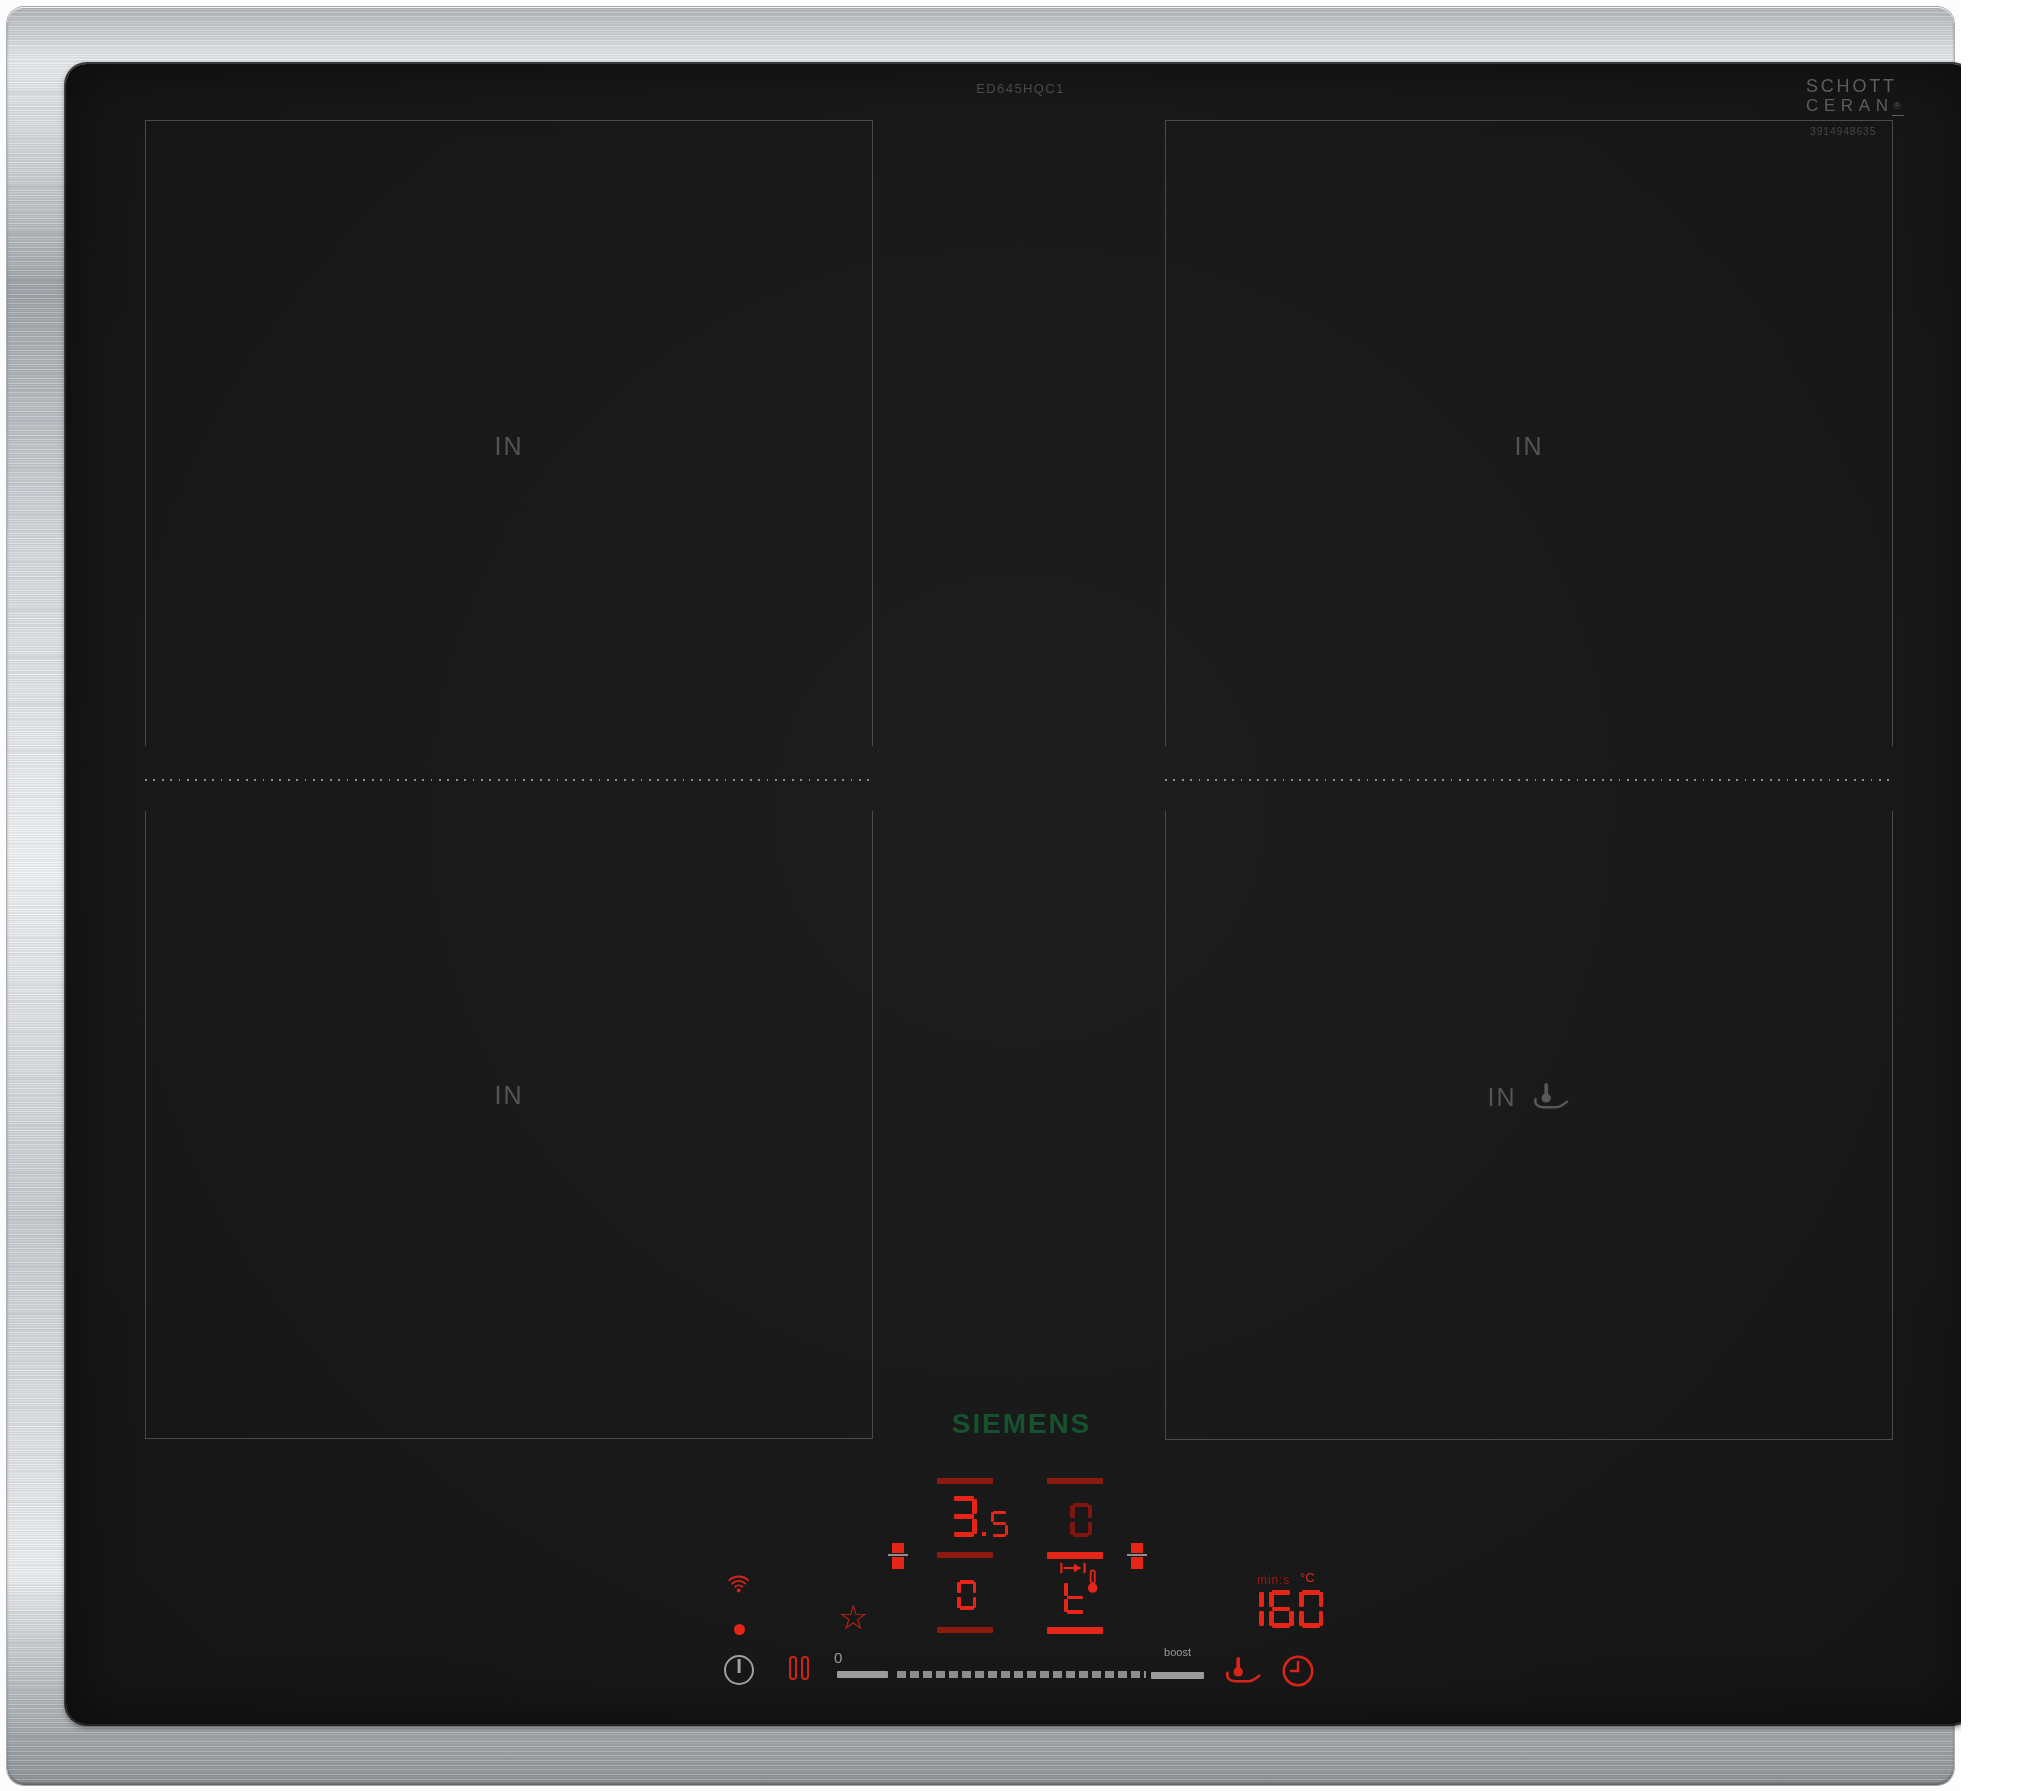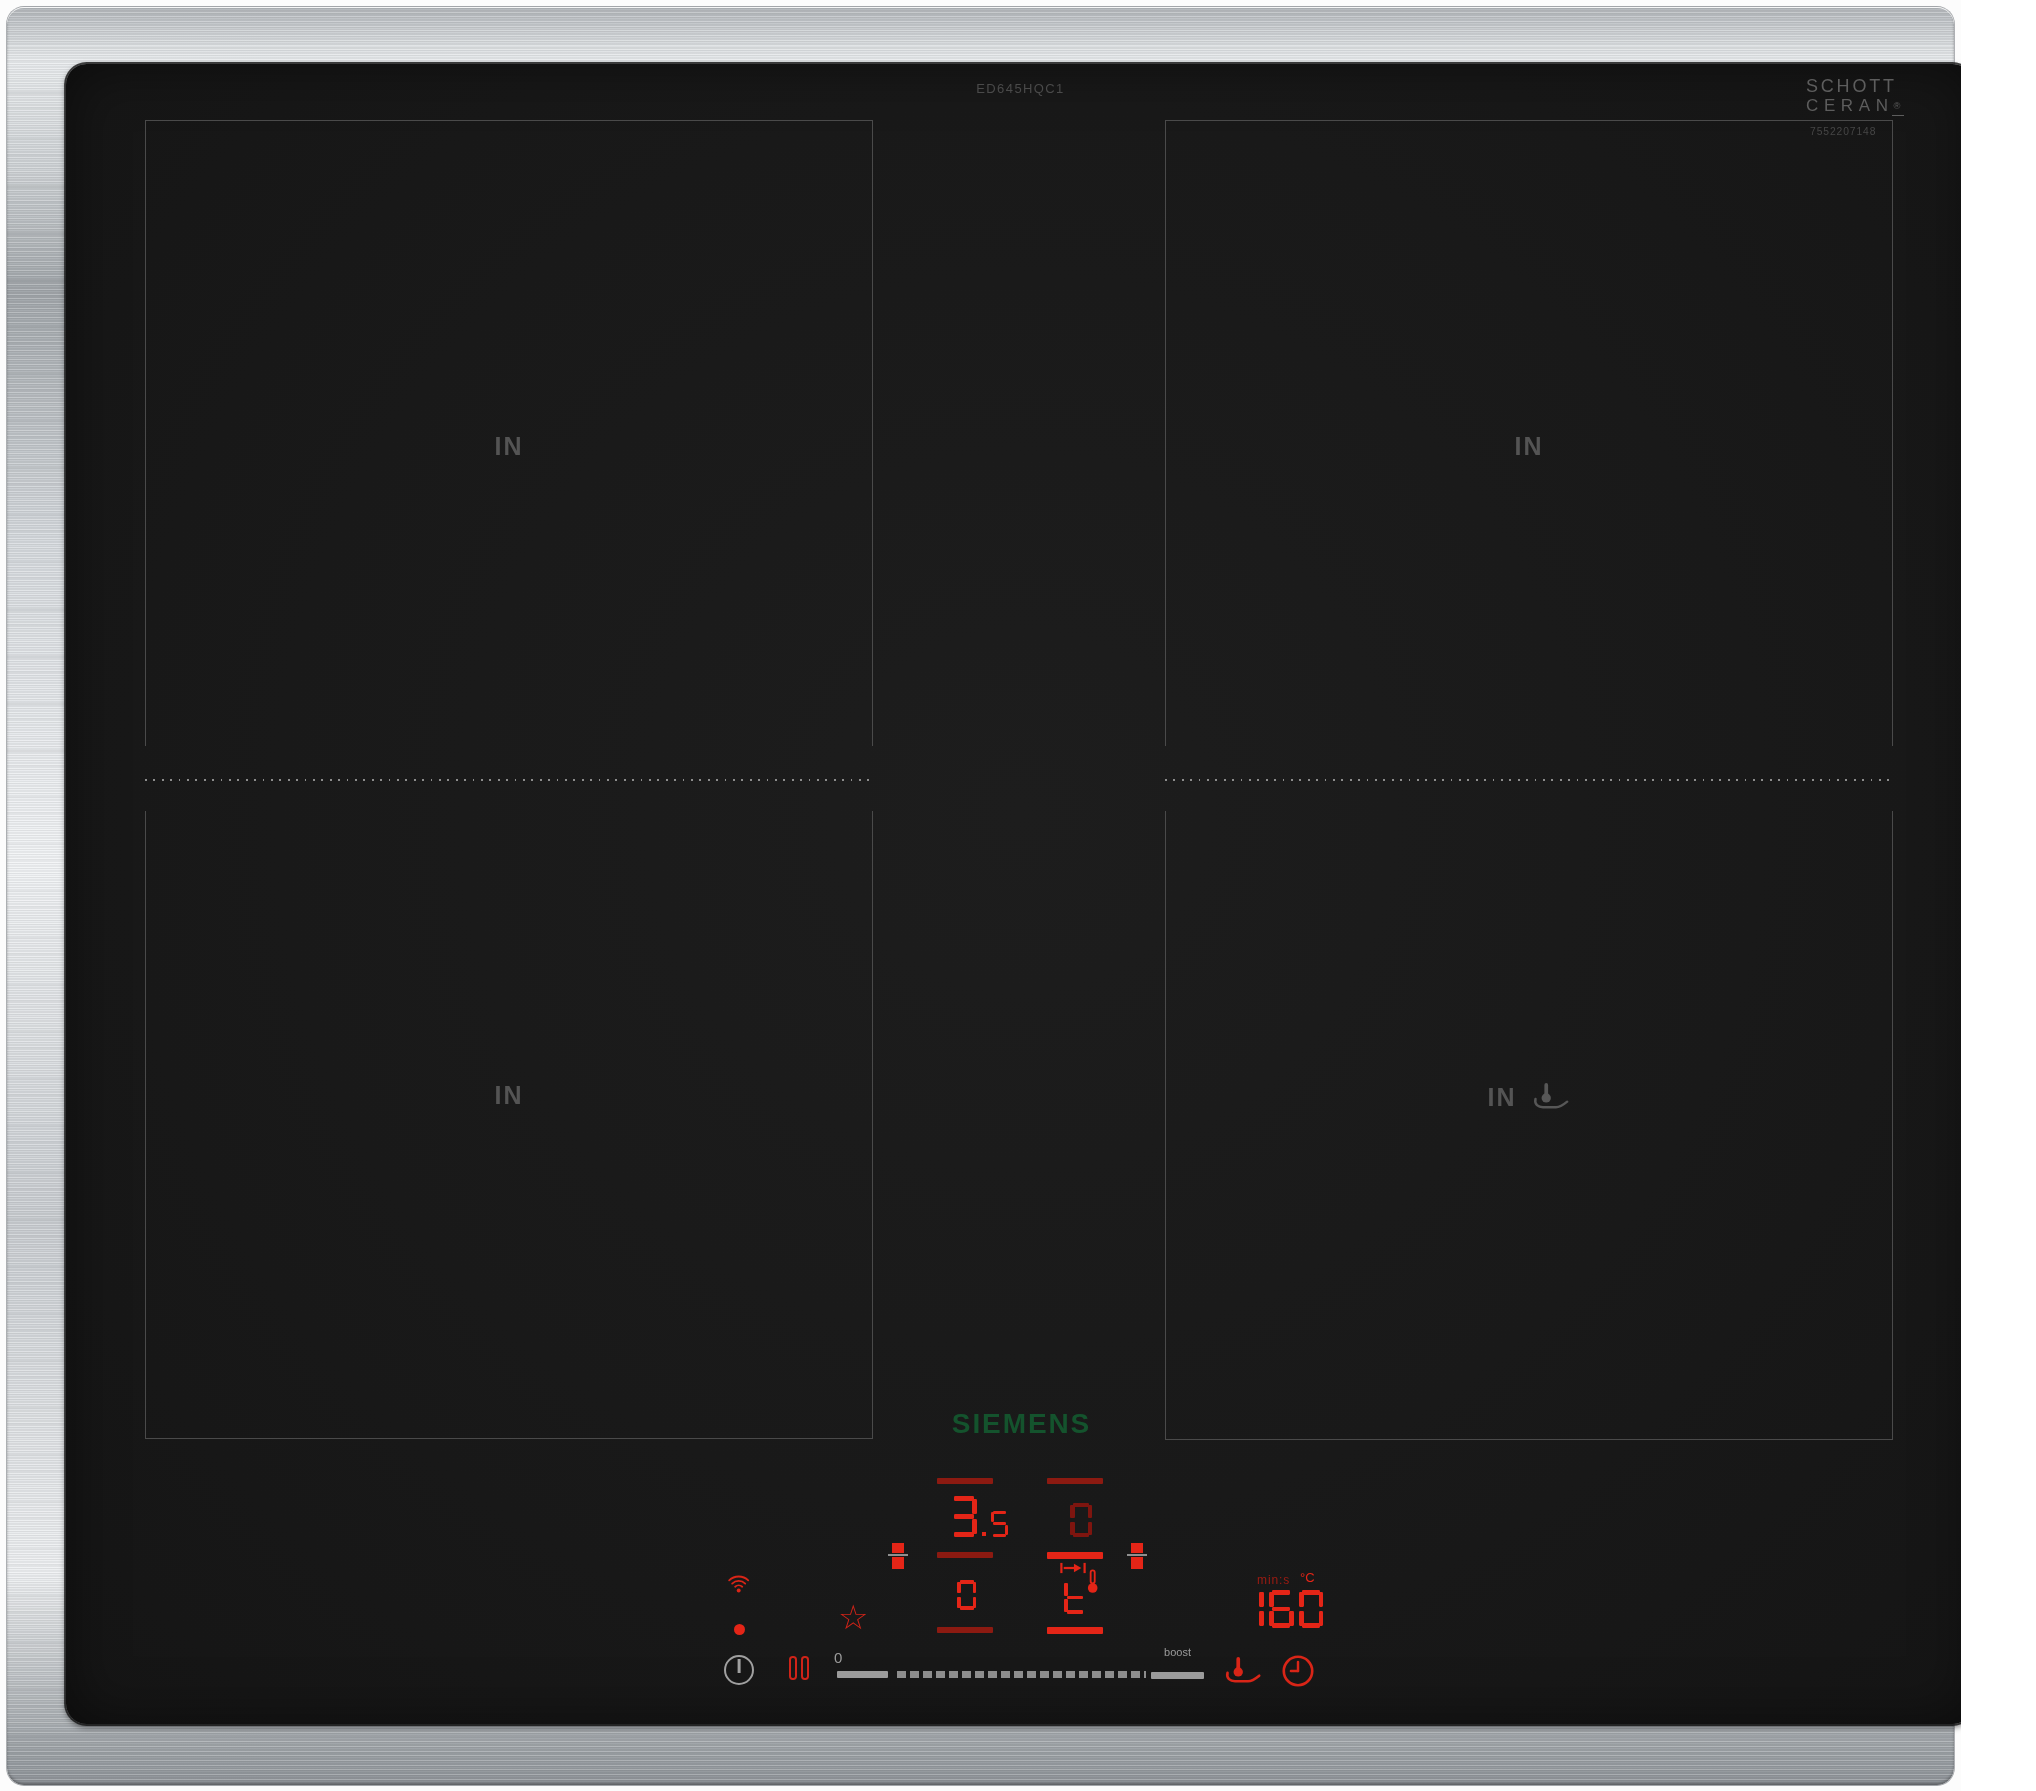--- a/index.html
+++ b/index.html
@@ -9,21 +9,21 @@
   .frame{position:absolute;left:6.6px;top:6.6px;right:6.6px;bottom:5.6px;border-radius:17px;
     background:
       repeating-linear-gradient(180deg, rgba(255,255,255,.20) 0 0.9px, rgba(0,0,0,.07) 0.9px 1.9px, rgba(255,255,255,0) 1.9px 2.8px, rgba(0,0,0,.05) 2.8px 4.7px),
       linear-gradient(180deg,#b4b8bc 0%,#e9ecee 3%,#cfd3d6 9%,#a2a7ab 16%,#d6dade 30%,#f1f3f5 48%,#c9cdd1 68%,#eef0f2 88%,#a6abaf 97%,#8f9499 100%);
     box-shadow: inset 0 0.9px 0 rgba(255,255,255,.85), inset 0 -1.9px 2.8px rgba(0,0,0,.3), 0 0 0 0.9px rgba(125,130,135,.7);}
   .glass{position:absolute;left:66px;top:64px;width:1907px;height:1660px;border-radius:20.6px;
     background:radial-gradient(ellipse at 50% 45%, #1d1d1d 0%, #191919 55%, #151515 100%);
     box-shadow:0 0 0 1.9px rgba(20,20,20,.8), 0 2.8px 6.6px rgba(0,0,0,.55), inset 0 0 56px rgba(0,0,0,.5);}
 
   
-  .zone{position:absolute;border:1.9px solid #4a4a4a;box-sizing:border-box;font-weight:bold;}
+  .zone{position:absolute;border:1.9px solid #4a4a4a;box-sizing:border-box;}
   .zone.open-bottom{border-bottom:none;}
   .zone.open-top{border-top:none;}
   .z-tl{left:145px;top:120px;width:728px;height:626px;}
   .z-tr{left:1165px;top:120px;width:728px;height:626px;}
   .z-bl{left:145px;top:811px;width:728px;height:628px;}
   .z-br{left:1165px;top:811px;width:728px;height:629px;}
   .zone-label{position:absolute;left:0;right:0;display:flex;justify-content:center;align-items:center;gap:13px;
     color:#545454;font-size:25px;letter-spacing:1.9px;}
   .zl-top{top:311px;}
   .zl-bottom{top:270px;}
@@ -112,21 +112,21 @@
 
 <div id="hob">
   <div class="frame"></div>
   <div class="glass"></div>
 
   <div class="model">ED645HQC1</div>
   <div class="schott">
     <div class="l1">SCHOTT</div>
     <div class="l2"><span>CERAN</span><span class="reg">®</span></div>
   </div>
-  <div class="schott-code">7552207148</div>
+  <div class="schott-code">3914948635</div>
   <div class="siemens">SIEMENS</div>
 
   <div class="zone z-tl open-bottom">
     <div class="zone-label zl-top">
         <span>IN</span>
       </div>
   </div>
   <div class="zone z-tr open-bottom">
     <div class="zone-label zl-top">
         <span>IN</span>

